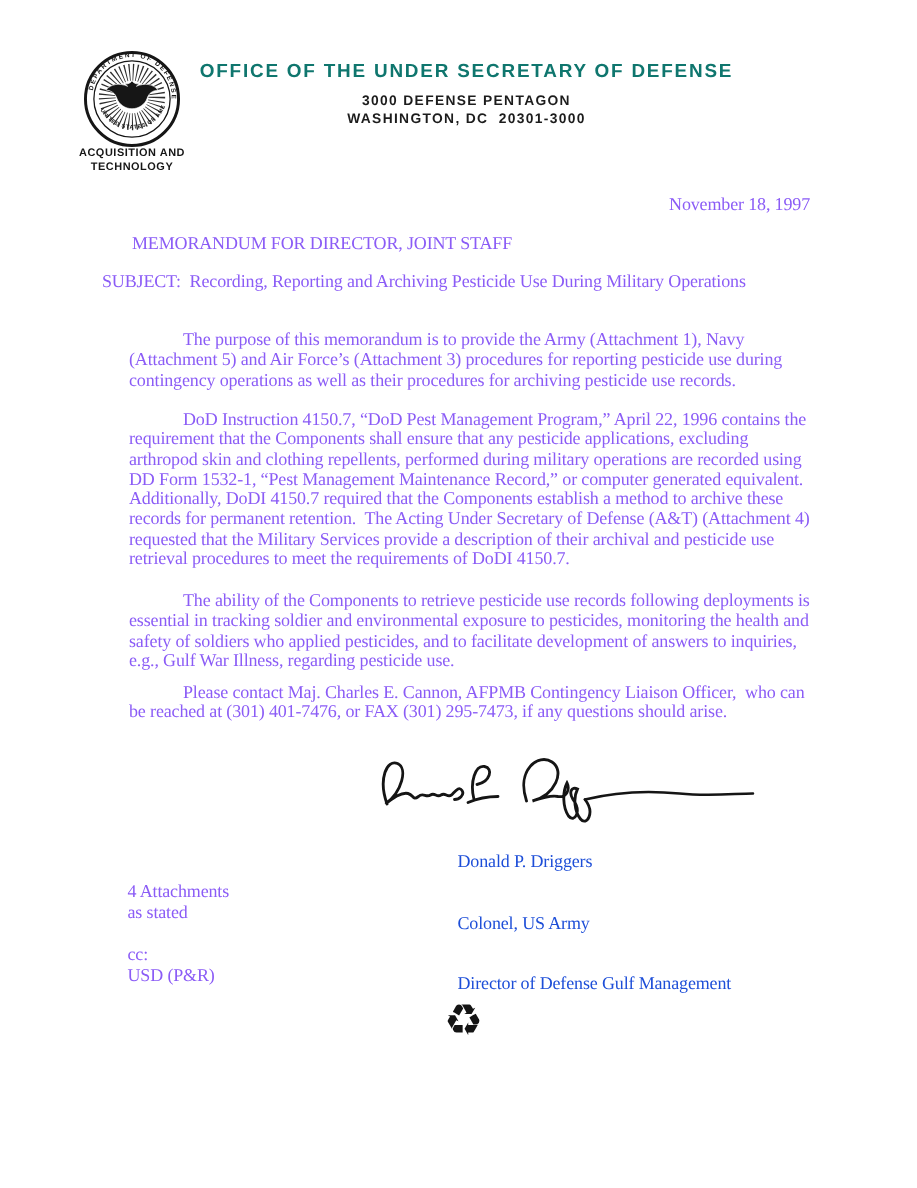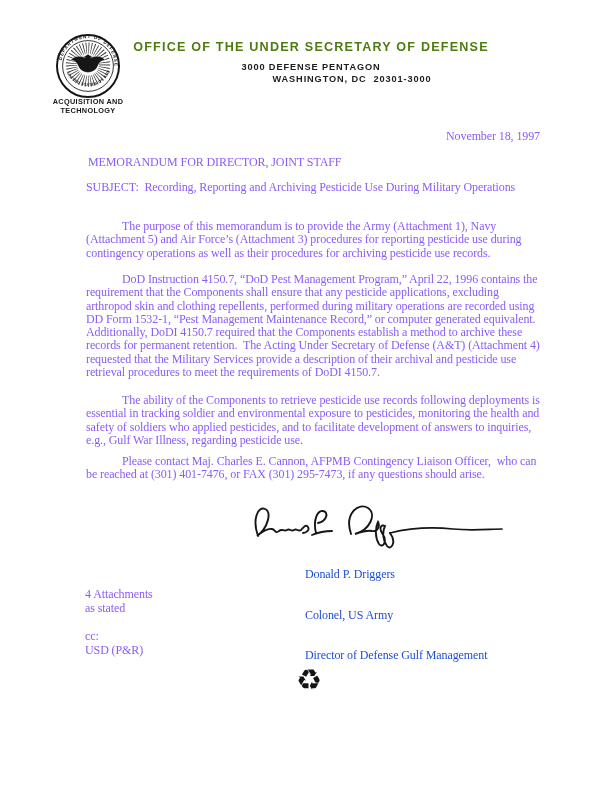--- a/index.html
+++ b/index.html
@@ -12,21 +12,21 @@
     overflow:hidden;
   }
   .abs { position:absolute; }
 
   
   .lh-office {
     font-family:"Liberation Sans", sans-serif;
     font-weight:bold;
     font-size:12.6px;
     letter-spacing:1.2px;
-    color:#4d7c0f;
+    color:#0f766e;
     text-align:center;
     white-space:nowrap;
   }
   .lh-addr {
     font-family:"Liberation Sans", sans-serif;
     font-weight:bold;
     font-size:9.2px;
     letter-spacing:0.9px;
     color:#1c1c1c;
     text-align:center;
@@ -103,27 +103,27 @@
         c-1.6 -4.6 -5.2 -7.6 -10.8 -8 c4.4 -6.2 13.8 -7.4 21.8 -3.8
         l-2.6 -2.6 c3 0.5 5.5 -0.6 7 -3.1 z" fill="#161616" stroke="#ffffff" stroke-width="0.6"></path>
     </svg>
   </div>
 
   <div class="abs seal-caption" style="left:36px; top:98px; width:104px;">ACQUISITION AND
 TECHNOLOGY</div>
 
   <div class="abs lh-office" style="left:118px; top:40px; width:386px;">OFFICE OF THE UNDER SECRETARY OF DEFENSE</div>
   <div class="abs lh-addr" style="left:118px; top:62px; width:386px;">3000 DEFENSE PENTAGON</div>
-  <div class="abs lh-addr" style="left:118px; top:74px; width:386px;margin-left:41px;">WASHINGTON, DC  20301-3000</div>
+  <div class="abs lh-addr" style="left:118px; top:74px; width:386px;">WASHINGTON, DC  20301-3000</div>
 
   <div class="abs body-text date-line" style="left:340px; top:130px; width:200px;">November 18, 1997</div>
 
   <div class="abs body-text" style="left:88px; top:156px;">MEMORANDUM FOR DIRECTOR, JOINT STAFF</div>
 
-  <div class="abs body-text" style="left:86px; top:181px;">SUBJECT:  Recording, Reporting and Archiving Pesticide Use During Military Operations</div>
+  <div class="abs body-text" style="left:68px; top:181px;">SUBJECT:  Recording, Reporting and Archiving Pesticide Use During Military Operations</div>
 
   <div class="abs body-text indent" style="left:86px; top:220px;">The purpose of this memorandum is to provide the Army (Attachment 1), Navy
 (Attachment 5) and Air Force’s (Attachment 3) procedures for reporting pesticide use during
 contingency operations as well as their procedures for archiving pesticide use records.</div>
   <div class="abs body-text indent" style="left:86px; top:273px;">DoD Instruction 4150.7, “DoD Pest Management Program,” April 22, 1996 contains the
 requirement that the Components shall ensure that any pesticide applications, excluding
 arthropod skin and clothing repellents, performed during military operations are recorded using
 DD Form 1532-1, “Pest Management Maintenance Record,” or computer generated equivalent.
 Additionally, DoDI 4150.7 required that the Components establish a method to archive these
 records for permanent retention.  The Acting Under Secretary of Defense (A&amp;T) (Attachment 4)

